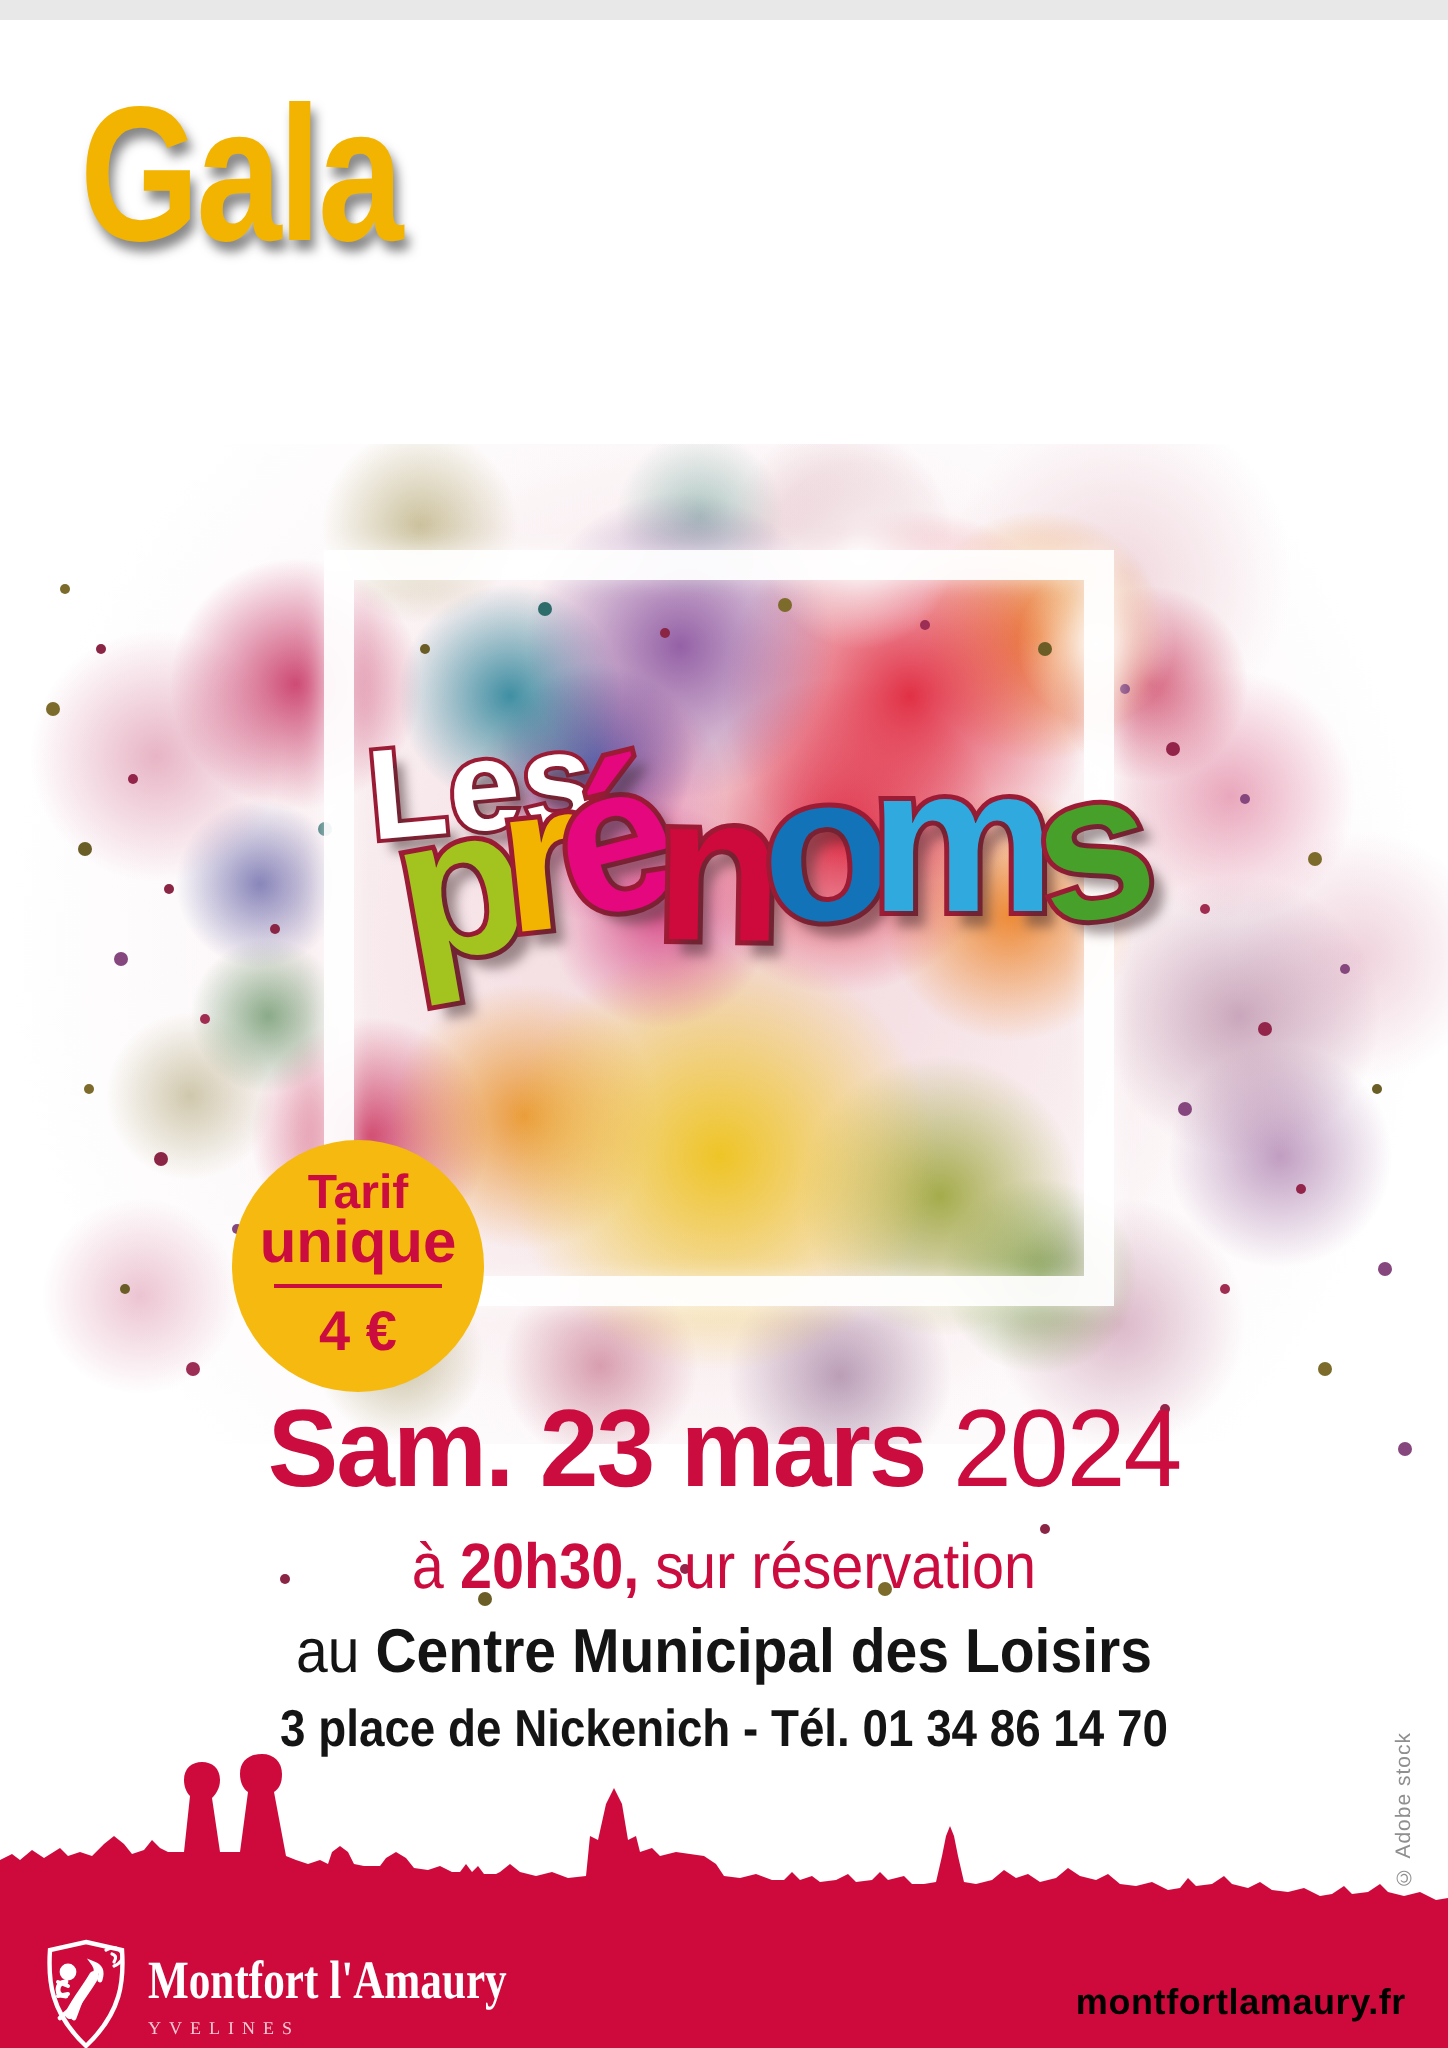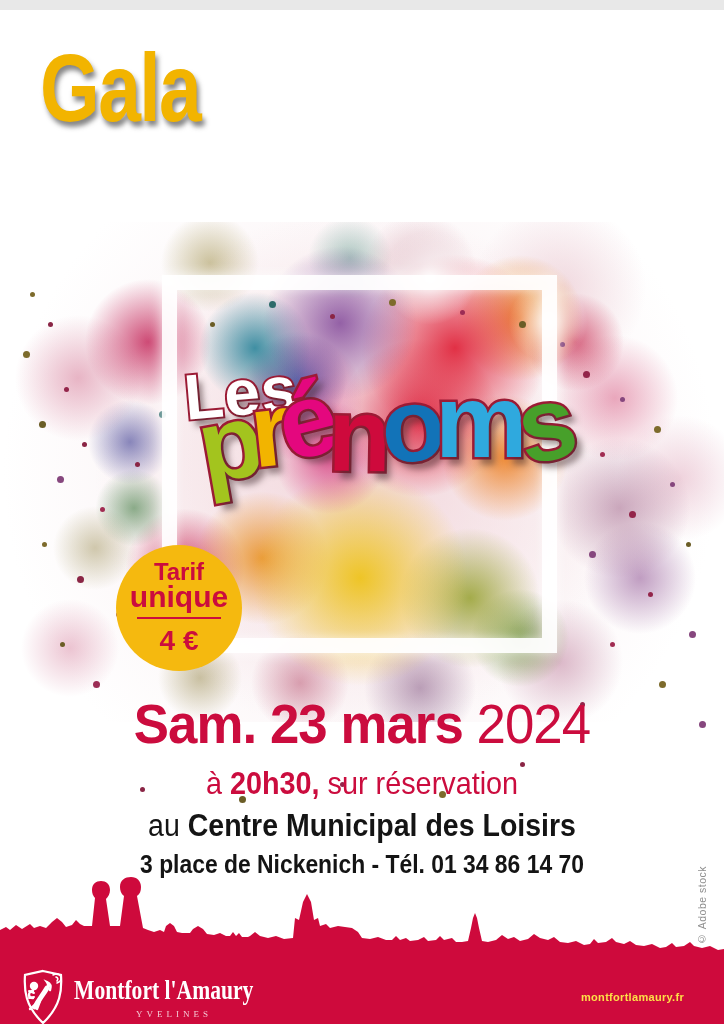--- a/index.html
+++ b/index.html
@@ -102,21 +102,21 @@
   }
   .pl0{transform:rotate(-8deg) translateY(14px);}
   .pl1{transform:rotate(-4deg) translateY(2px);}
   .pl2{transform:rotate(-12deg) translateY(-6px);}
   .pl3{transform:rotate(3deg) translateY(10px);}
   .pl4{transform:rotate(-2deg) translateY(2px);}
   .pl5{transform:rotate(2deg) translateY(0);}
   .pl6{transform:rotate(-8deg) translateY(6px);}
   
   .badge{
-    position:absolute;left:116px;top:535px;width:126px;height:126px;z-index:5;
+    position:absolute;left:116px;top:560px;width:126px;height:126px;z-index:5;
     background:var(--badge-yellow,#f5b90f);border-radius:50%;
     text-align:center;color:var(--accent-red,#cb0c3e);
   }
   .badge .l1{margin-top:14px;font-size:24px;font-weight:bold;line-height:25px;}
   .badge .l2{font-size:30px;font-weight:bold;line-height:26px;}
   .badge .rule{width:84px;height:2px;background:var(--accent-red,#cb0c3e);margin:7px auto 6px auto;}
   .badge .price{font-size:28px;font-weight:bold;}
   
   .evline{position:absolute;left:0;width:724px;text-align:center;z-index:6;white-space:nowrap;}
   .date{top:682px;font-size:55px;color:var(--accent-red,#cb0c3e);letter-spacing:-1px;transform:scaleX(.96);}
@@ -130,26 +130,26 @@
   
   .skyline{position:absolute;left:0;top:858px;width:724px;height:104px;z-index:4;display:block;}
   .footer{position:absolute;left:0;top:956px;width:724px;height:68px;background:var(--footer-red,#ce0a3c);z-index:5;}
   .crest{position:absolute;left:20px;top:2px;}
   .cityblock{position:absolute;left:74px;top:9px;font-family:Liberation Serif, serif;}
   .city{
     display:inline-block;font-size:27px;font-weight:bold;color:#ffffff;
     transform:scaleX(.8);transform-origin:0 0;white-space:nowrap;letter-spacing:0;
   }
   .region{
-    width:200px;text-align:center;margin-top:3px;
+    width:200px;margin-top:3px;
     font-size:9px;letter-spacing:4px;color:rgba(255,255,255,.78);
   }
   .site{
-    position:absolute;right:40px;top:25px;font-size:11px;font-weight:bold;
-    color:#fde047;letter-spacing:.3px;
+    position:absolute;right:21px;top:25px;font-size:18px;font-weight:bold;
+    color:#000000;letter-spacing:.3px;
   }
   
   .credit{position:absolute;left:696px;top:856px;width:16px;height:94px;z-index:6;}
   .credit span{
     display:inline-block;writing-mode:vertical-rl;transform:rotate(180deg);
     font-size:10.5px;color:#8f8f8f;letter-spacing:.5px;white-space:nowrap;
   }
 </style>
 </head>
 <body>

